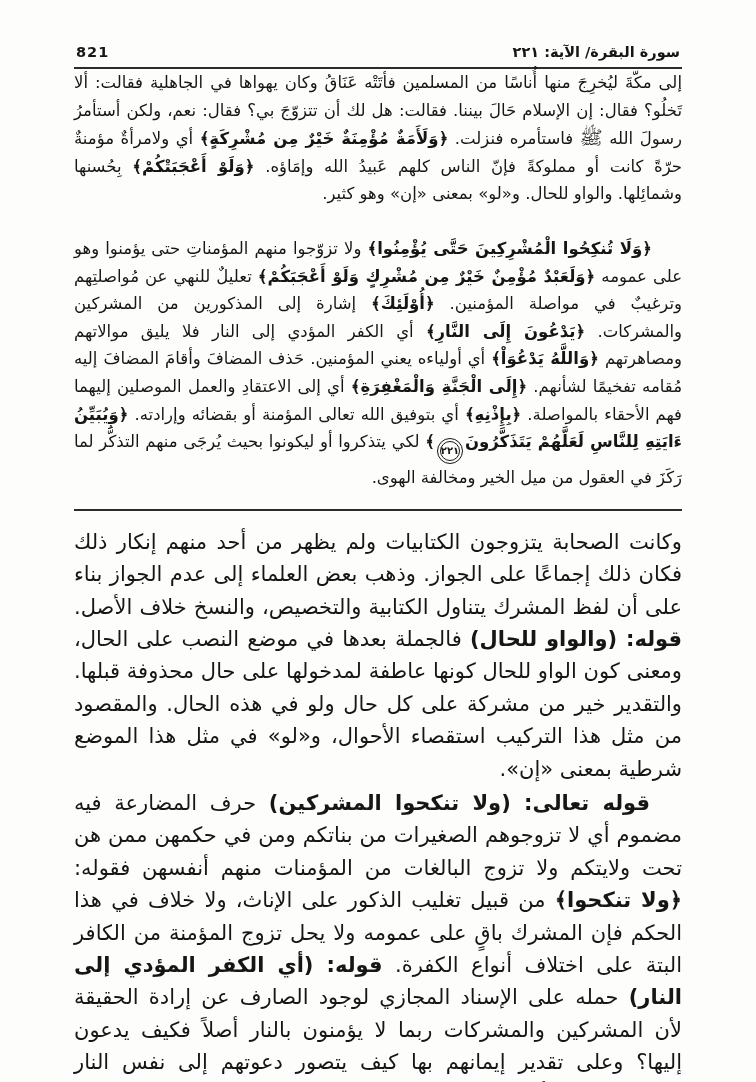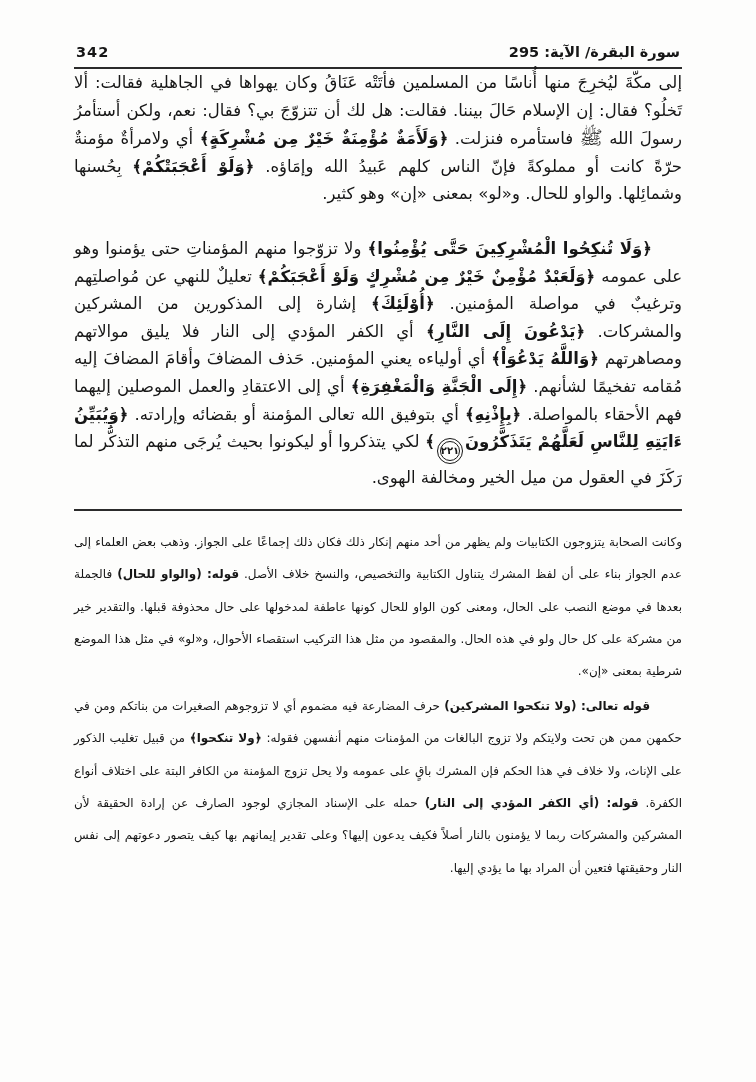--- a/index.html
+++ b/index.html
@@ -30,21 +30,21 @@
   
   .section-1 p {
     margin: 0;
     font-size: 16.5px;
     line-height: 27.6px;
     text-align: justify;
     text-justify: inter-word;
   }
   .section-2 p {
     margin: 0;
-    font-size: 12px;
+    font-size: 21px;
     line-height: 32.4px;
     text-align: justify;
     text-justify: inter-word;
   }
   p.p-narration   { }
   p.p-verse       { margin-top: 27px; text-indent: 30px; }
   p.p-comment-1   { margin-top: 15px; }
   p.p-comment-2   { margin-top: 2px; text-indent: 32px; }
   .divider {
     height: 2px;
@@ -70,22 +70,22 @@
     margin: 0 2px;
     text-indent: 0;
   }
 </style>
 </head>
 <body>
 
 <div class="page">
 
   <div class="header">
-    <span class="title">سورة البقرة/ الآية: 295</span>
-    <span class="pageno">342</span>
+    <span class="title">سورة البقرة/ الآية: ٢٢١</span>
+    <span class="pageno">821</span>
   </div>
 
   <div class="section-1">
 
     <p class="p-narration">
       <span>إلى مكّةَ ليُخرِجَ منها أُناسًا من المسلمين فأتَتْه عَنَاقُ وكان يهواها في الجاهلية فقالت: ألا تَخلُو؟ فقال: إن الإسلام حَالَ بيننا. فقالت: هل لك أن تتزوّجَ بي؟ فقال: نعم، ولكن أستأمرُ رسولَ الله</span>
       <span class="honorific">ﷺ</span>
       <span>فاستأمره فنزلت.</span>
       <span class="quran">﴿وَلَأَمَةٌ مُؤْمِنَةٌ خَيْرٌ مِن مُشْرِكَةٍ﴾</span>
       <span>أي ولامرأةٌ مؤمنةٌ حرّةً كانت أو مملوكةً فإنّ الناس كلهم عَبيدُ الله وإمَاؤه.</span>

